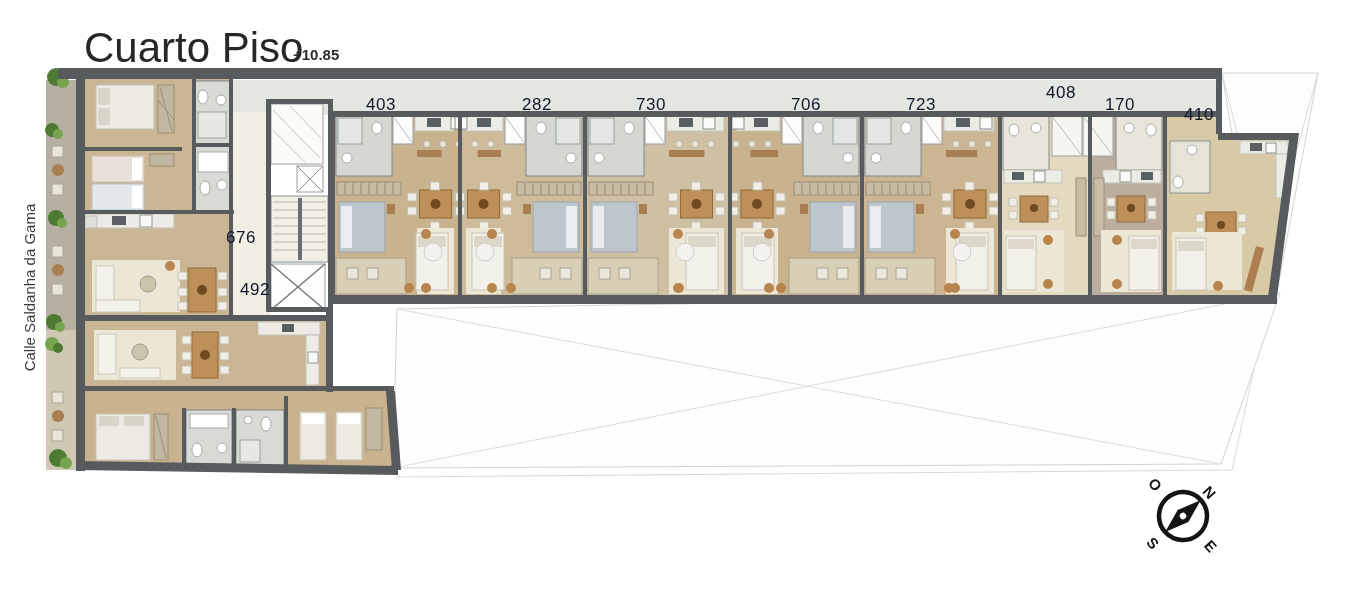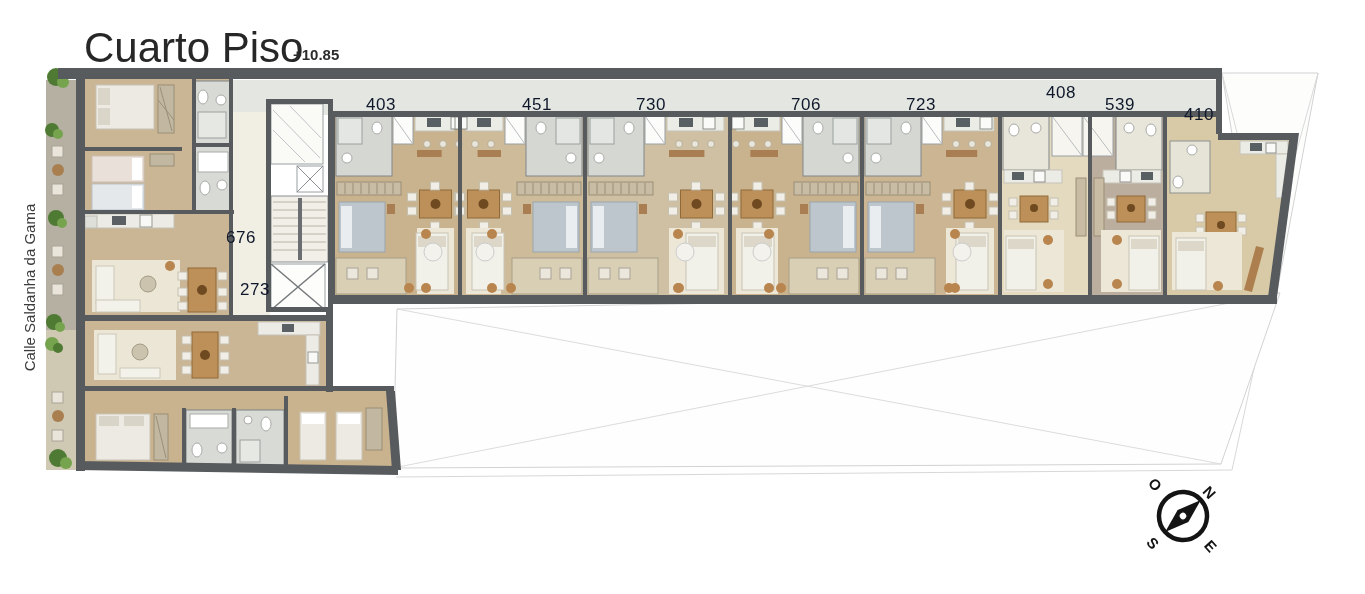--- a/index.html
+++ b/index.html
@@ -496,23 +496,23 @@
     <text x="1183" y="562" font-size="15" font-weight="bold" fill="#141414" text-anchor="middle">S</text>
     <text x="1141" y="521" font-size="15" font-weight="bold" fill="#141414" text-anchor="middle">O</text>
   </g>
 </svg>
 
 <h1 class="title">Cuarto Piso</h1>
 <span class="elev">+10.85</span>
 <div class="street">Calle Saldanha da Gama</div>
 
 <div class="ulabel" style="left:226px;top:228px">676</div>
-<div class="ulabel" style="left:240px;top:280px">273</div>
+<div class="ulabel" style="left:240px;top:280px">492</div>
 <div class="ulabel" style="left:366px;top:95px">403</div>
-<div class="ulabel" style="left:522px;top:95px">451</div>
+<div class="ulabel" style="left:522px;top:95px">282</div>
 <div class="ulabel" style="left:636px;top:95px">730</div>
 <div class="ulabel" style="left:791px;top:95px">706</div>
 <div class="ulabel" style="left:906px;top:95px">723</div>
 <div class="ulabel" style="left:1046px;top:83px">408</div>
-<div class="ulabel" style="left:1105px;top:95px">539</div>
+<div class="ulabel" style="left:1105px;top:95px">170</div>
 <div class="ulabel" style="left:1184px;top:105px">410</div>
 
 </div>
 
 </body></html>

